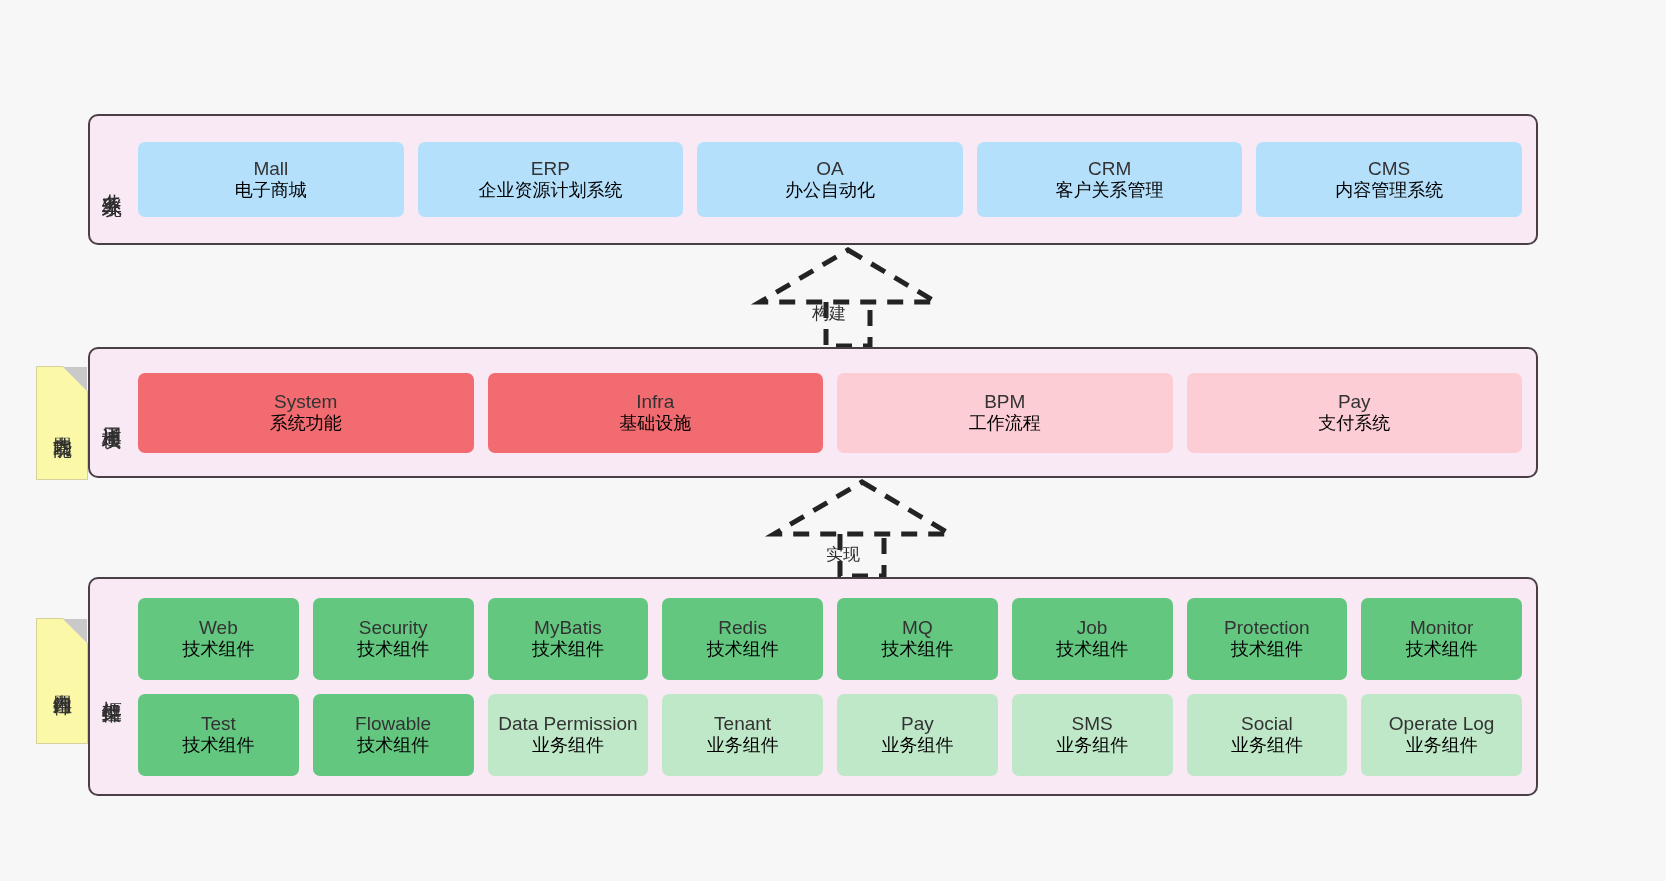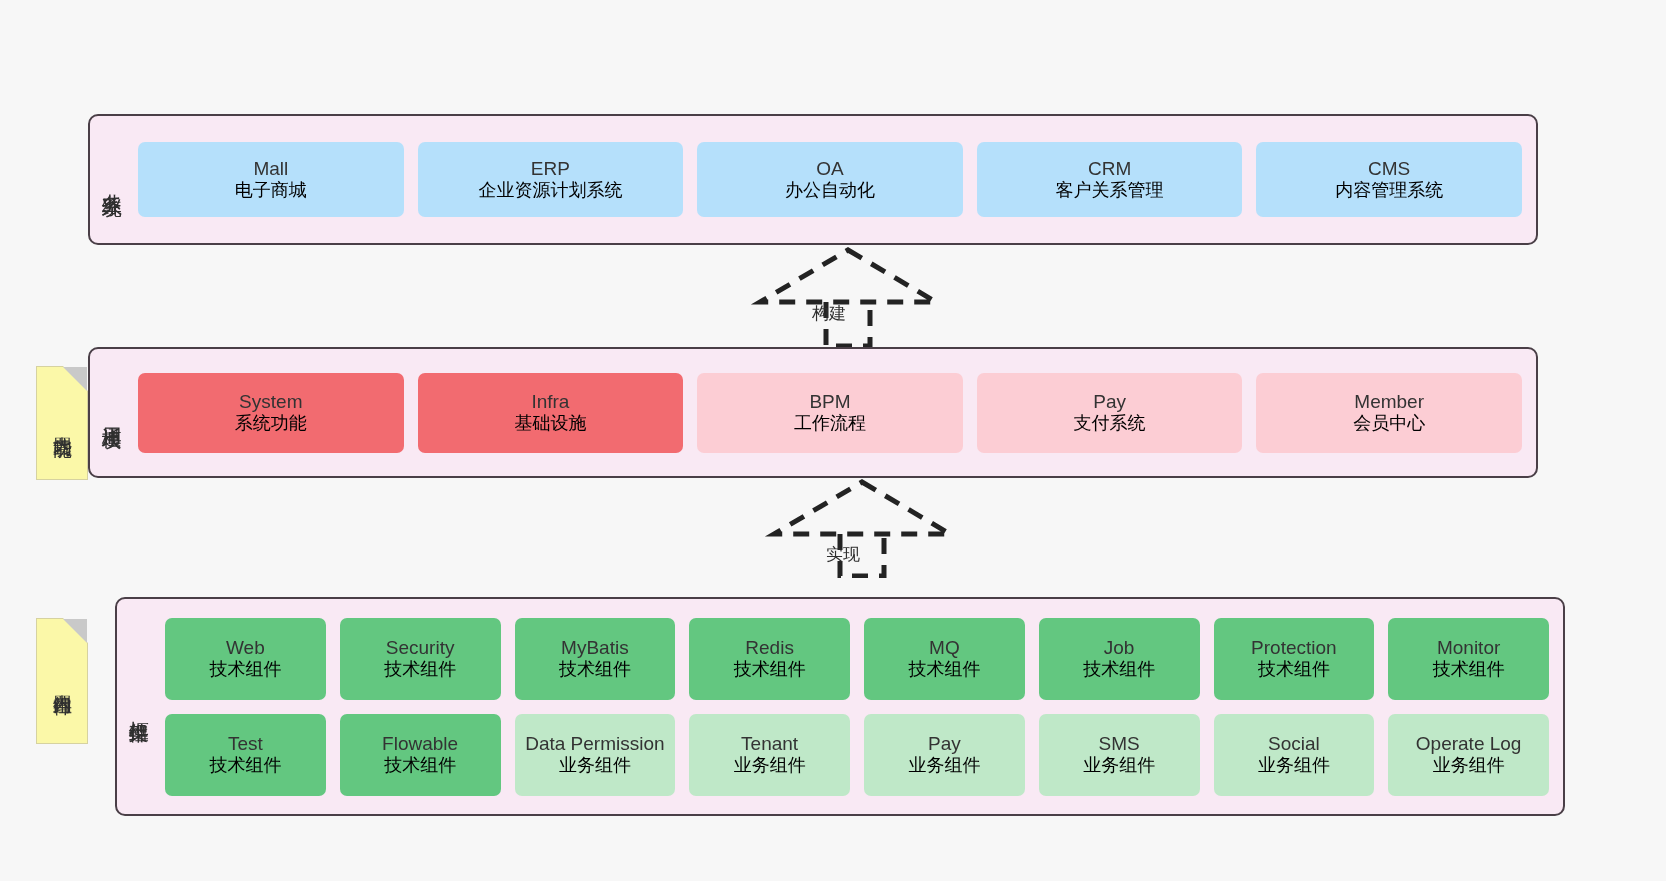--- a/index.html
+++ b/index.html
@@ -89,21 +89,21 @@
   .card.green   { background: #63c780; }
   .card.lgreen  { background: #bfe8c8; }
 
   
   #layer-business  { left: 88px;  top: 114px; width: 1450px; height: 131px; }
   #layer-business .card { height: 75px; }
 
   #layer-modules   { left: 88px;  top: 347px; width: 1450px; height: 131px; }
   #layer-modules .card { height: 80px; }
 
-  #layer-framework { left: 88px;  top: 597px; width: 1450px; height: 219px; margin-left: 27px; }
+  #layer-framework { left: 88px;  top: 577px; width: 1450px; height: 219px; }
   #layer-framework .card { height: 82px; }
 
   
   .note {
     position: absolute;
     box-sizing: border-box;
     background: #fbf8a8;
     border: 1px solid #d6d2a0;
     display: flex;
     align-items: center;
@@ -211,24 +211,20 @@
           <span class="t-cn">基础设施</span>
         </div>
         <div class="card pink">
           <span class="t-en">BPM</span>
           <span class="t-cn">工作流程</span>
         </div>
         <div class="card pink">
           <span class="t-en">Pay</span>
           <span class="t-cn">支付系统</span>
         </div>
-        <div class="card pink">
-          <span class="t-en">Member</span>
-          <span class="t-cn">会员中心</span>
-        </div>
       </div>
     </div>
   </div>
 
   <svg class="connector" id="conn-impl" viewBox="0 0 220 100">
     <path d="M 110 4 L 198 56 L 22 56 Z" fill="none" stroke="#232323" stroke-width="5" stroke-dasharray="16 11" stroke-linecap="butt" stroke-linejoin="miter"></path>
     <path d="M 88 56 L 88 98 L 132 98 L 132 56" fill="none" stroke="#232323" stroke-width="5" stroke-dasharray="16 11" stroke-linecap="butt"></path>
   </svg>
   <span class="conn-label" id="label-impl">实现</span>
 

